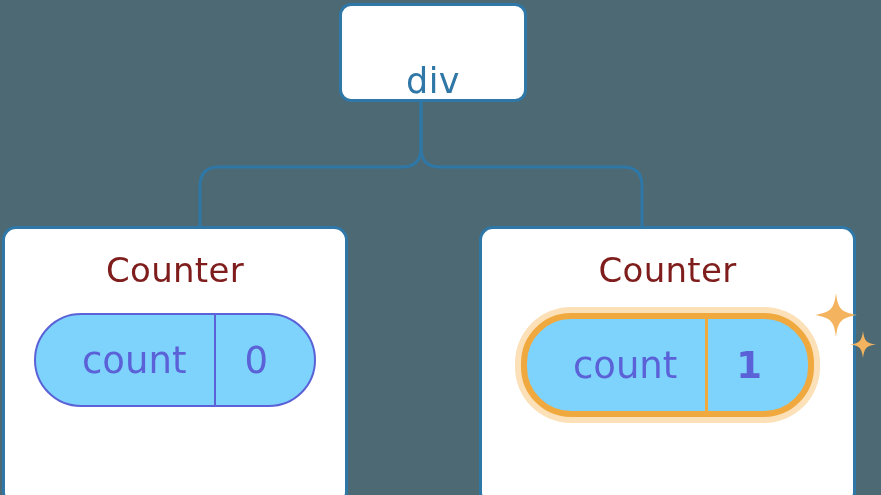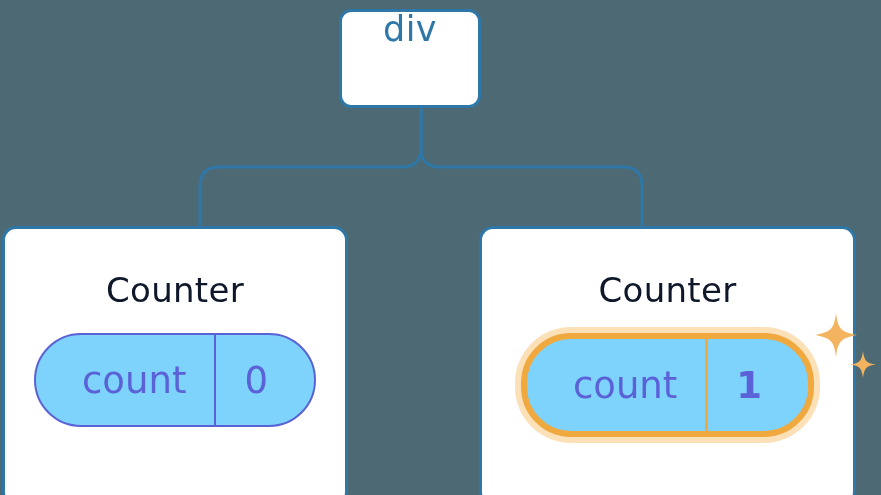--- a/index.html
+++ b/index.html
@@ -36,25 +36,25 @@
   .node {
     position: absolute;
     background: #ffffff;
     border: 3px solid #2e77a6;
     border-radius: 12px;
     box-sizing: border-box;
   }
 
   .node-root {
     left: 339px;
-    top: 9px;
-    width: 142px;
+    top: 3px;
+    width: 188px;
     height: 99px;
     display: flex;
-    align-items: flex-start;
+    align-items: flex-end;
     justify-content: center;
   }
 
   .root-label {
     color: #2e77a6;
     font-size: 35px;
     letter-spacing: 0.5px;
     line-height: 1;
   }
 
@@ -64,24 +64,24 @@
     border-radius: 14px;
     display: flex;
     flex-direction: column;
     align-items: center;
   }
 
   .node-left  { left: 2px;   width: 346px; }
   .node-right { left: 479px; width: 377px; }
 
   .child-title {
-    color: #0f172a;
+    color: #7f1d1d;
     font-size: 34px;
     line-height: 1;
-    margin-top: 44px;
+    margin-top: 24px;
     letter-spacing: 0.3px;
   }
 
   
   .pill-wrap {
     position: relative;
     margin-top: 26px;
     display: flex;
     align-items: center;
   }

